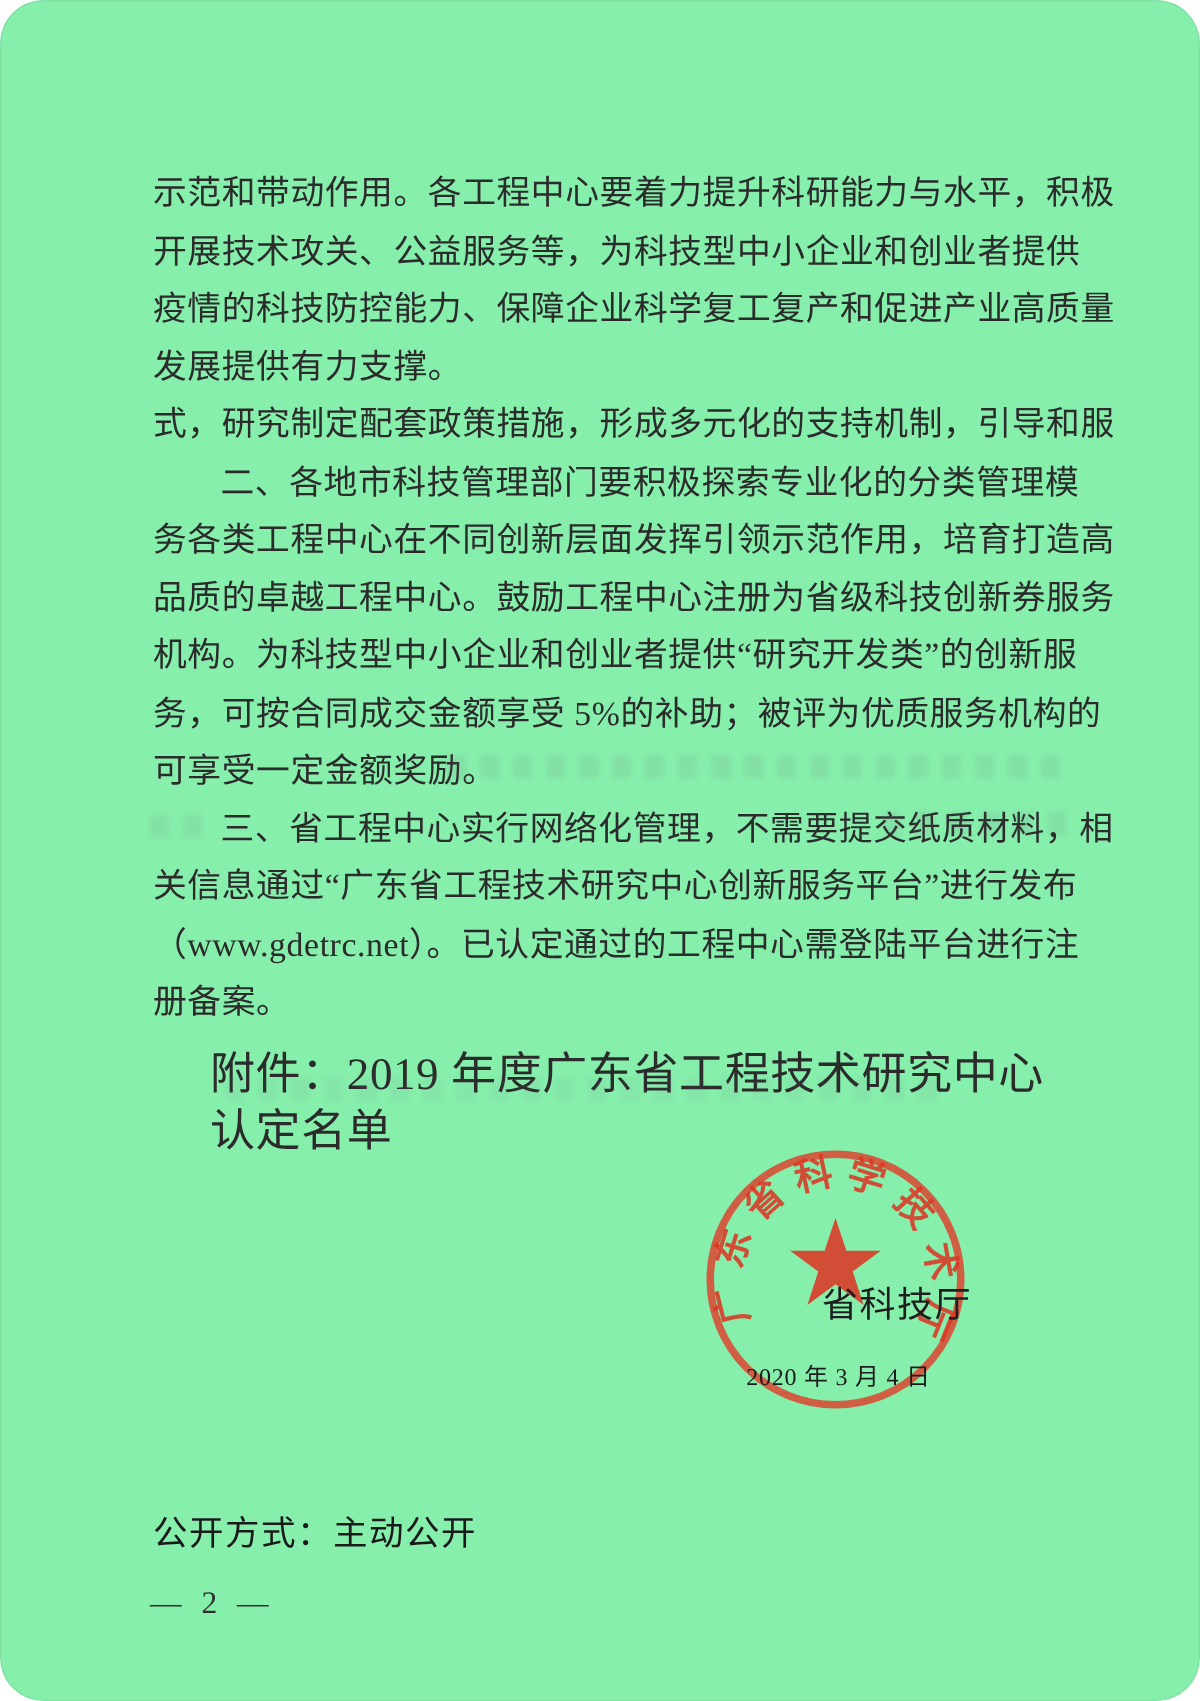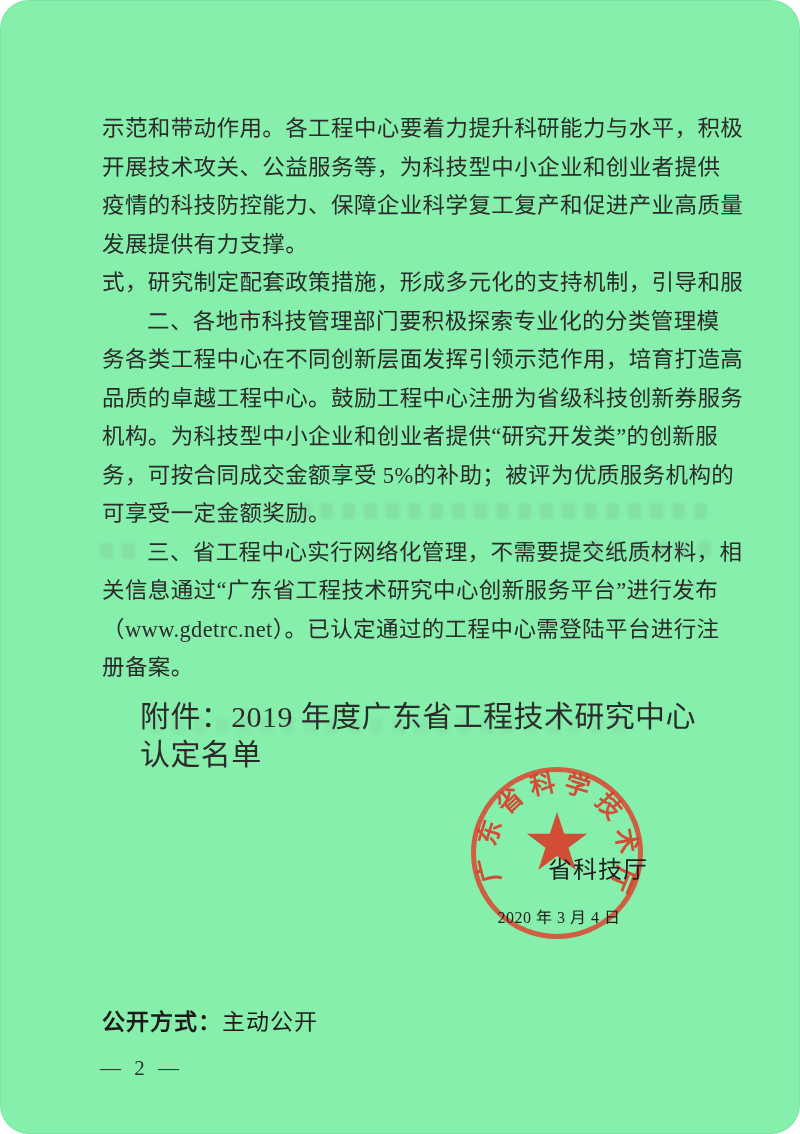--- a/index.html
+++ b/index.html
@@ -79,21 +79,21 @@
     position:absolute;left:449px;top:893px;width:220px;
     text-align:center;font-size:16px;letter-spacing:.5px;
     color:#1c1c1c;z-index:3;margin-top:11px;
   }
   
   .disclosure{
     position:absolute;left:102px;top:1003px;
     font-family:"Liberation Sans", sans-serif;
     font-size:23px;color:#1a1a1a;letter-spacing:1px;
   }
-  .disclosure .lbl{font-weight:bold;}
+  .disclosure .lbl{font-weight:normal;}
   .disclosure .val{font-weight:400;}
   .page-number{
     position:absolute;left:100px;top:1056px;
     font-size:21px;letter-spacing:4px;color:#2f2f2f;
   }
 </style>
 </head>
 <body>
 
 <div class="page">

